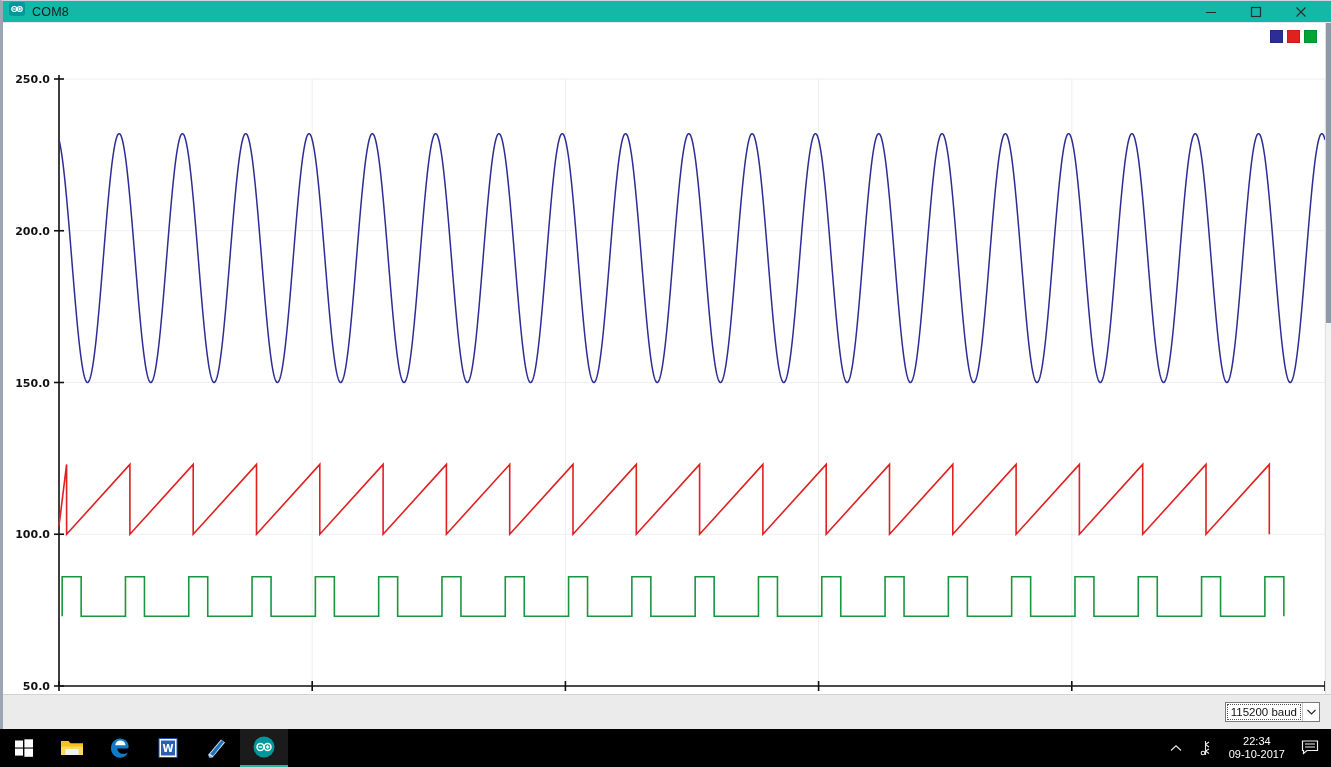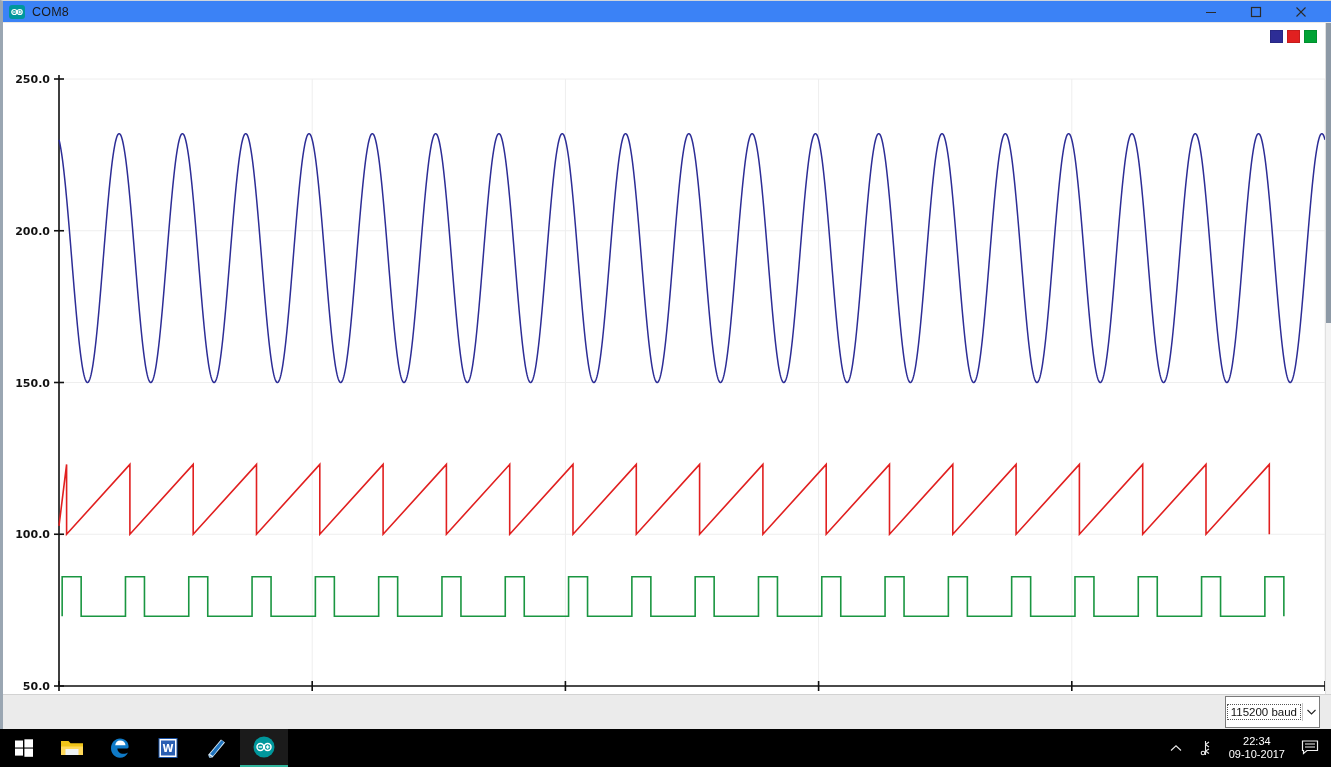--- a/index.html
+++ b/index.html
@@ -18,23 +18,23 @@
     background: #ffffff;
     border-left: 3px solid #9aa6b2;
     border-top: 1px solid #cfd6dd;
     overflow: hidden;
   }
 
   
   #title-bar {
     position: relative;
     height: 22px;
-    background: #3b82f6;
-    display: flex;
-    align-items: center;
+    background: #14b8a6;
+    display: flex;
+    align-items: flex-start;
     border-bottom: 1px solid #e8e8e8;
   }
   #app-icon {
     width: 16px; height: 16px;
     margin-left: 6px; margin-right: 7px;
     flex: 0 0 auto;
   }
   #window-title {
     font-size: 12.5px;
     color: #1a1a1a;
@@ -81,21 +81,21 @@
     width: 1331px;
     height: 35px;
     background: #ebebeb;
     border-top: 1px solid #d2d2d2;
     display: flex;
     align-items: center;
     justify-content: flex-end;
   }
   #baud-select {
     margin-right: 14px;
-    height: 32px;
+    height: 20px;
     min-width: 92px;
     background: #ffffff;
     border: 1px solid #7a7a7a;
     display: flex;
     align-items: center;
     font-size: 11.5px;
     color: #111;
     position: relative;
   }
   #baud-value {

